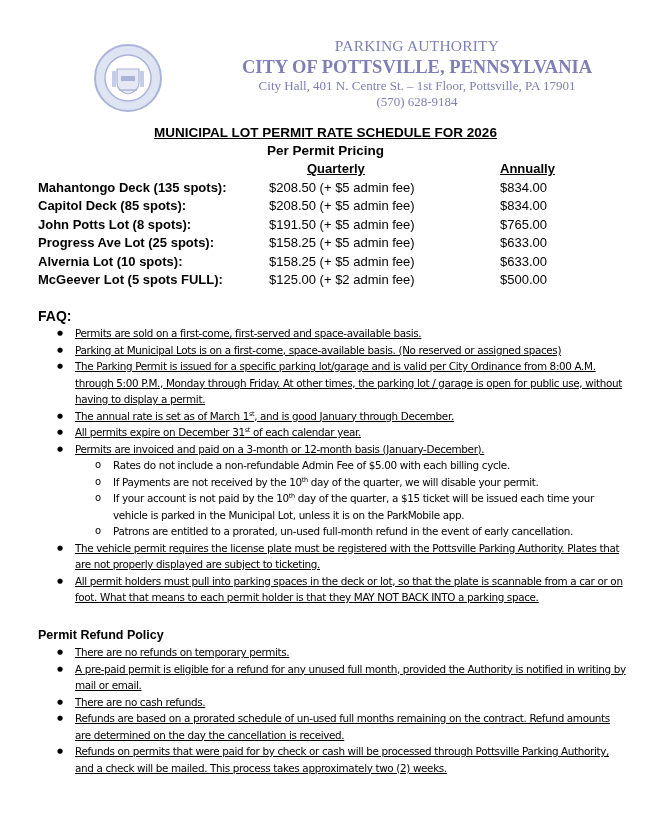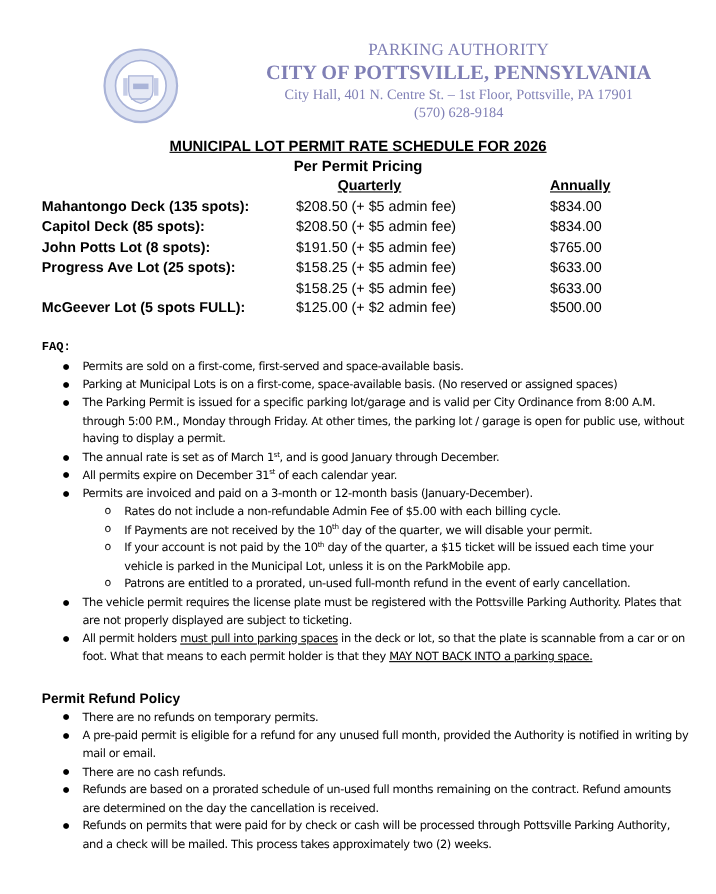--- a/index.html
+++ b/index.html
@@ -16,23 +16,23 @@
     .doc-subtitle { font-size: 13.5px; line-height: 18px; margin-top: 0px; }
     .rates { position: absolute; left: 38px; top: 160px; width: 580px; font-family: "Liberation Sans", sans-serif; }
     .rate-row { position: relative; height: 18.5px; font-size: 13px; line-height: 18.5px; }
     .col-lot { position: absolute; left: 0; font-weight: bold; }
     .col-q { position: absolute; left: 231px; }
     .col-a { position: absolute; left: 462px; }
     .col-head { font-weight: bold; text-decoration: underline; }
     .col-q.col-head { left: 269px; }
     .faq { position: absolute; left: 38px; top: 307px; width: 590px; font-family: "DejaVu Sans", sans-serif; font-size: 10.4px; line-height: 16.5px; letter-spacing: -0.35px; }
     .sec-head { font-size: 12px; line-height: 18px; font-weight: bold; letter-spacing: 0; }
-    .faq .sec-head { font-family: Liberation Mono, monospace; font-size: 11px; }
+    .faq .sec-head { font-family: Liberation Sans, sans-serif; font-size: 14px; }
     ul { margin: 0; padding: 0; list-style: none; }
-    li.b1 { position: relative; padding-left: 37px; }
+    li.b1 { position: relative; padding-left: 37px; text-decoration: underline; }
     li.b1::before { content: "\25CF"; position: absolute; left: 19px; top: 0; font-size: 7px; }
     li.b2 { position: relative; padding-left: 75px; }
     li.b2::before { content: "o"; position: absolute; left: 57px; top: 0; font-size: 10px; }
     sup { font-size: 6.5px; line-height: 0; vertical-align: 4px; }
     .u { text-decoration: underline; }
     .refund { position: absolute; left: 38px; top: 626px; width: 590px; font-family: "DejaVu Sans", sans-serif; font-size: 10.4px; line-height: 16.5px; letter-spacing: -0.35px; }
     .refund .sec-head { font-family: "Liberation Sans", sans-serif; font-size: 12.5px; }
   </style>
 </head>
 <body>
@@ -79,20 +79,21 @@
     <span class="col-lot">John Potts Lot (8 spots):</span>
     <span class="col-q">$191.50 (+ $5 admin fee)</span>
     <span class="col-a">$765.00</span>
   </div>
   <div class="rate-row">
     <span class="col-lot">Progress Ave Lot (25 spots):</span>
     <span class="col-q">$158.25 (+ $5 admin fee)</span>
     <span class="col-a">$633.00</span>
   </div>
   <div class="rate-row">
+    <span class="col-lot">Alvernia Lot (10 spots):</span>
     <span class="col-q">$158.25 (+ $5 admin fee)</span>
     <span class="col-a">$633.00</span>
   </div>
   <div class="rate-row">
     <span class="col-lot">McGeever Lot (5 spots FULL):</span>
     <span class="col-q">$125.00 (+ $2 admin fee)</span>
     <span class="col-a">$500.00</span>
   </div>
 </div>
 

